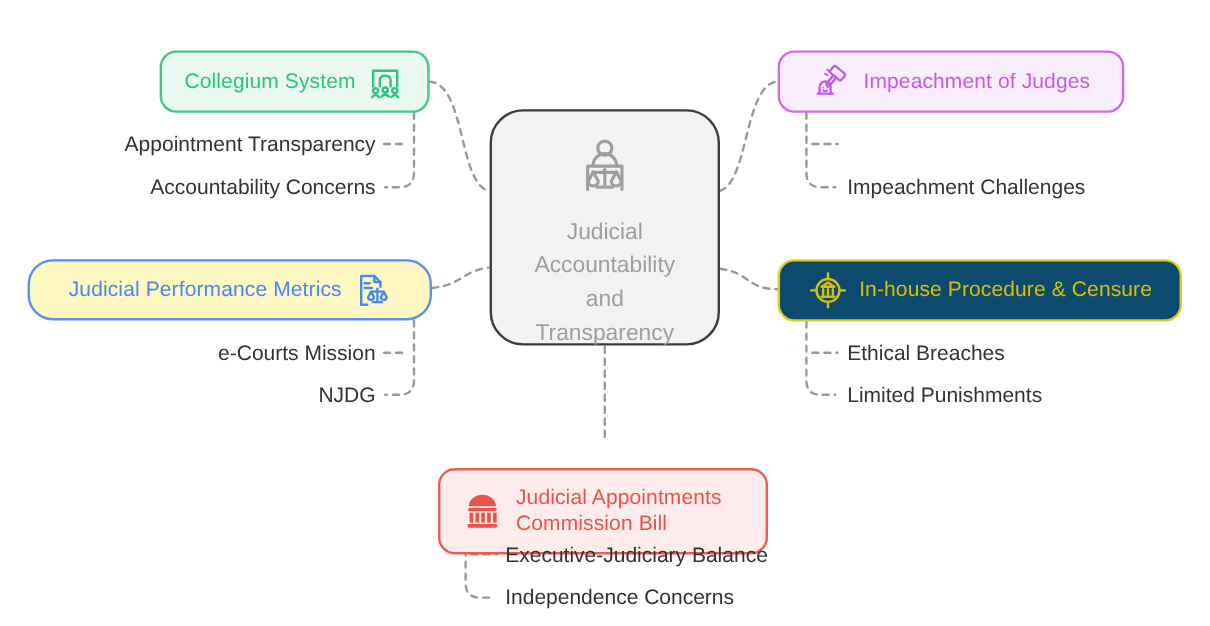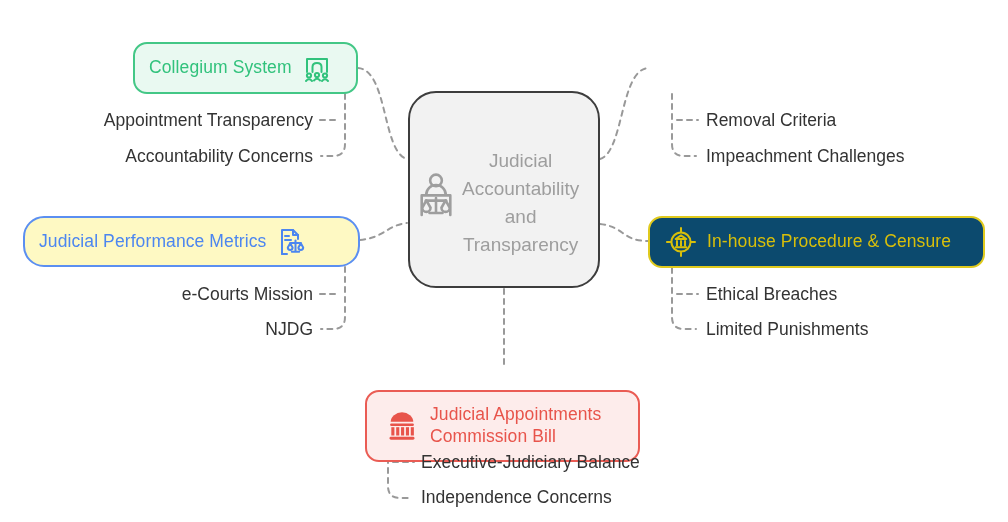--- a/index.html
+++ b/index.html
@@ -2,35 +2,35 @@
 <html><head>
 <meta charset="utf-8">
 <style>
   html,body{margin:0;padding:0;background:#ffffff;}
   .canvas{
     position:relative;width:1008px;height:522px;overflow:hidden;
     font-family:"Liberation Sans",sans-serif;background:#ffffff;
   }
   .connectors{position:absolute;left:0;top:0;width:1008px;height:522px;pointer-events:none;}
   .node{
-    position:absolute;display:flex;align-items:center;
+    position:absolute;display:flex;align-items:center;justify-content:center;
     gap:9px;border:2px solid;border-radius:14px;box-sizing:border-box;
     font-size:17.5px;font-weight:500;letter-spacing:.1px;padding:0 14px;
   }
   .node .ntext{white-space:pre-line;line-height:1.25;}
   .node svg{flex:0 0 auto;display:block;}
   .green {left:133px;top:42px;width:225px;height:52px;color:#31c27c;background:#e9f9f1;border-color:#43c786;}
   .purple{left:648px;top:42px;width:289px;height:52px;color:#c55ce8;background:#f8edfd;border-color:#c96ce9;}
   .blue  {left:23px;top:216px;width:337px;height:51px;color:#4c86f0;background:#fef9c3;border-color:#5b8ff1;border-radius:21px;}
   .yellow{left:648px;top:216px;width:337px;height:52px;color:#d8bf0a;background:#0c4a6e;border-color:#e0ca1d;}
   .red   {left:365px;top:366px;width:275px;height:72px;color:#e8544b;background:#fdeceb;border-color:#ea5c54;justify-content:flex-start;padding-left:16px;margin-top:24px;}
   .center{
     position:absolute;left:408px;top:91px;width:192px;height:197px;
     background:#f2f2f2;border:2px solid #3d3d3d;border-radius:28px;box-sizing:border-box;
-    display:flex;flex-direction:row;align-items:center;justify-content:flex-start;
+    display:flex;flex-direction:column;align-items:center;justify-content:flex-start;
     padding-top:20px;
   }
   .center .ctext{
     margin-top:6px;color:#9e9e9e;font-size:19px;line-height:28px;text-align:center;white-space:pre-line;
   }
   .leaf{position:absolute;font-size:17.5px;color:#333333;line-height:20px;white-space:nowrap;}
   .leaf-l{text-align:center;}
 </style>
 </head>
 <body>
@@ -89,20 +89,38 @@
         <circle cx="8" cy="23.5" r="2.1"></circle>
         <circle cx="16" cy="23" r="2.1"></circle>
         <circle cx="24" cy="23.5" r="2.1"></circle>
         <path d="M5 29 q3 -3.4 6 0"></path>
         <path d="M13 28.5 q3 -3.4 6 0"></path>
         <path d="M21 29 q3 -3.4 6 0"></path>
       </svg>
     </span>
   </div>
 
+  <div class="node purple">
+    <span>
+      <svg width="34" height="34" viewBox="0 0 34 34" fill="none" stroke="currentColor" stroke-width="2" stroke-linecap="round" stroke-linejoin="round">
+        <g transform="rotate(40 21 10)">
+          <rect x="15" y="6.5" width="12" height="7" rx="1.6"></rect>
+          <rect x="19.5" y="13.5" width="3" height="10" rx="1.5"></rect>
+        </g>
+        <path d="M12.5 7 l1.6 1.8" stroke-width="1.6"></path>
+        <path d="M10.5 10.5 l2 1" stroke-width="1.6"></path>
+        <path d="M6 27 v-5.5 a4.6 4.6 0 0 1 9.2 0 V27"></path>
+        <path d="M4.5 27 H17"></path>
+        <circle cx="8.8" cy="22" r="0.7" fill="currentColor" stroke="none"></circle>
+        <circle cx="12.4" cy="22" r="0.7" fill="currentColor" stroke="none"></circle>
+        <path d="M8.8 24.2 q1.8 1.6 3.6 0" stroke-width="1.5"></path>
+      </svg>
+    </span>
+    <span class="ntext">Impeachment of Judges</span>
+  </div>
 
   <div class="node blue">
     <span class="ntext">Judicial Performance Metrics</span>
     <span>
       <svg width="32" height="32" viewBox="0 0 32 32" fill="none" stroke="currentColor" stroke-width="2" stroke-linecap="round" stroke-linejoin="round">
         <path d="M7 28 V4 H18 L23 9 V13"></path>
         <path d="M18 4 V9 H23"></path>
         <path d="M10 10 H14"></path>
         <path d="M10 14 H16"></path>
         <path d="M7 28 H12"></path>
@@ -144,21 +162,20 @@
         <rect x="5.5" y="25" width="21" height="2.6" rx="1.2"></rect>
       </svg>
     </span>
     <span class="ntext">Judicial Appointments
 Commission Bill</span>
   </div>
 
   <div class="leaf leaf-l" style="right:695px;top:110px;">Appointment Transparency</div>
   <div class="leaf leaf-l" style="right:695px;top:146px;">Accountability Concerns</div>
 
-  <div class="leaf" style="left:706px;top:110px;">Removal Criteria</div>
   <div class="leaf" style="left:706px;top:146px;">Impeachment Challenges</div>
 
   <div class="leaf leaf-l" style="right:695px;top:284px;">e-Courts Mission</div>
   <div class="leaf leaf-l" style="right:695px;top:319px;">NJDG</div>
 
   <div class="leaf" style="left:706px;top:284px;">Ethical Breaches</div>
   <div class="leaf" style="left:706px;top:319px;">Limited Punishments</div>
 
   <div class="leaf" style="left:421px;top:452px;">Executive-Judiciary Balance</div>
   <div class="leaf" style="left:421px;top:487px;">Independence Concerns</div>

